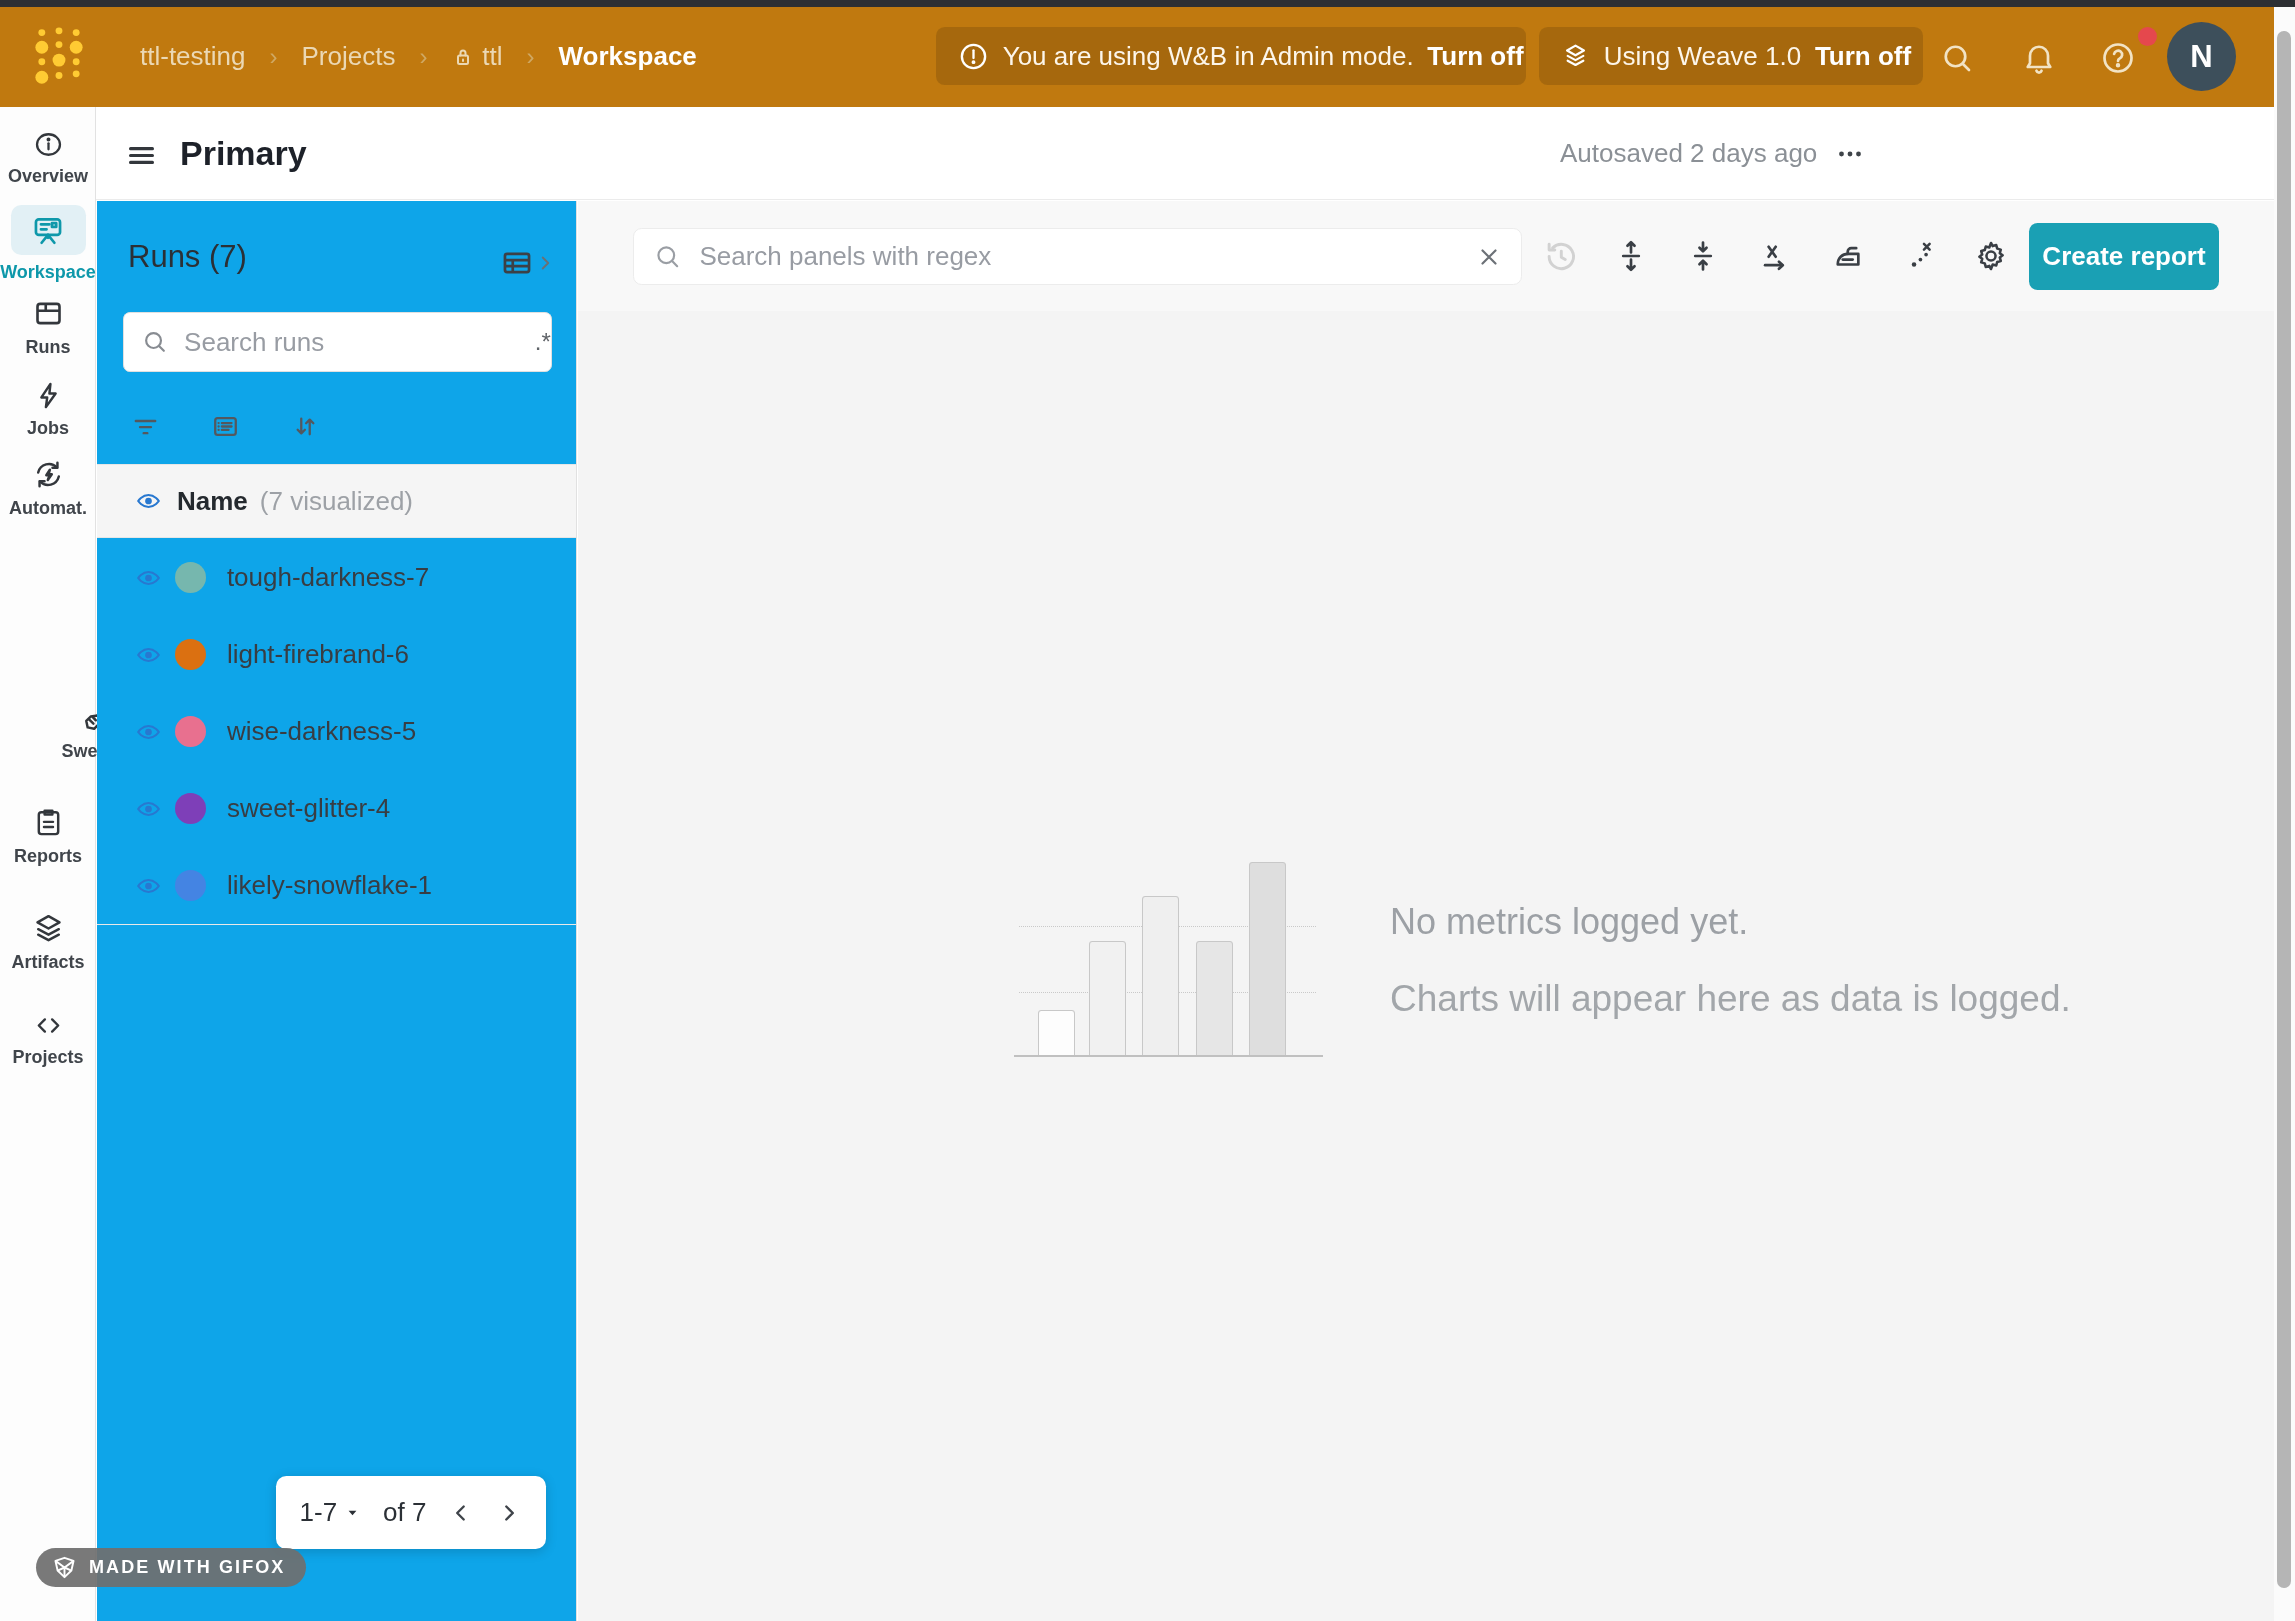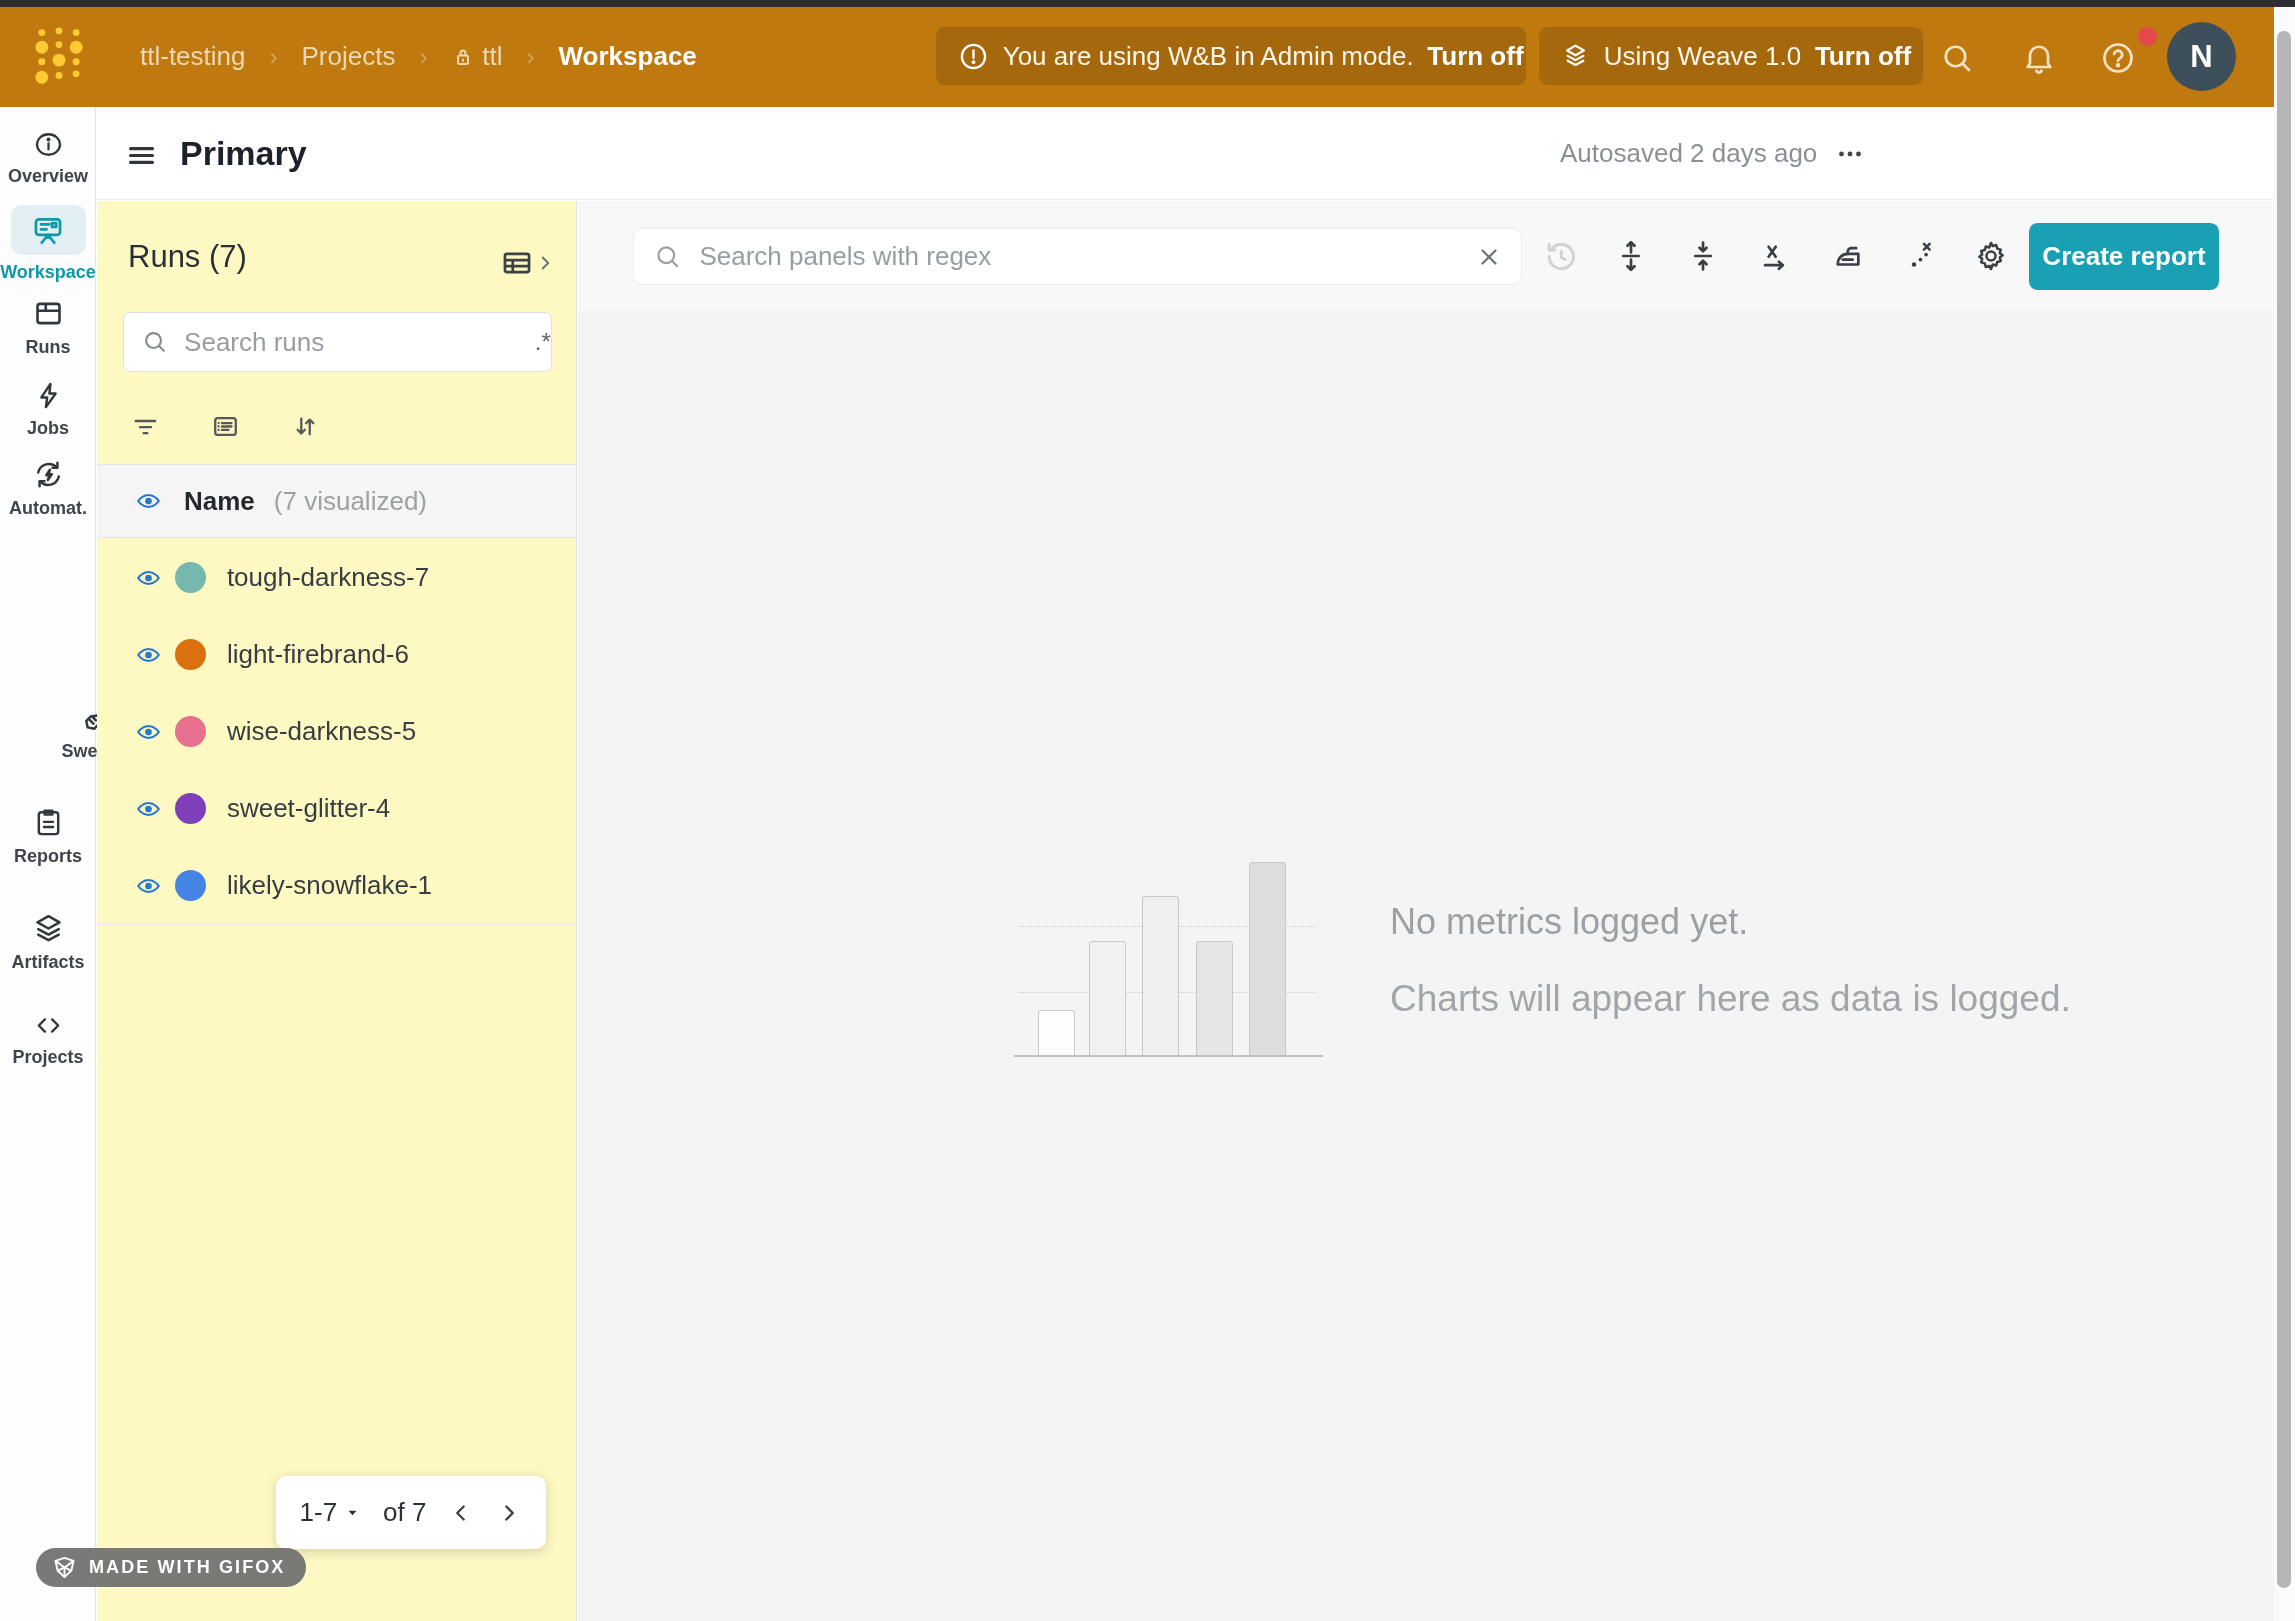--- a/index.html
+++ b/index.html
@@ -48,32 +48,32 @@
   
   .rail{left:0;top:107px;width:96px;height:1515px;background:#fdfdfd;border-right:0.9px solid #e2e2e2;box-sizing:border-box;}
   .rail-item{position:absolute;left:0;width:96px;display:flex;flex-direction:column;align-items:center;gap:6.9px;cursor:pointer;}
   .rail-item .icon{color:#33373c;}
   .rail-label{font-size:18px;font-weight:600;color:#40454b;}
   .rail-active-pill{width:75px;height:50px;border-radius:10.3px;background:#e2f0f5;display:flex;align-items:center;justify-content:center;}
   .rail-active-pill .icon{color:#0e98aa;}
   .rail-label.active{color:#0e98aa;}
 
   
-  .runs-panel{left:97px;top:201px;width:480px;height:1421px;background:#fef9c3;border-right:0.9px solid #e1e1e1;box-sizing:border-box;}
+  .runs-panel{left:97px;top:201px;width:480px;height:1421px;background:#0ea5e9;border-right:0.9px solid #e1e1e1;box-sizing:border-box;}
   .runs-title{left:31px;top:38px;font-size:31px;color:#2b3036;}
   .runs-table-btn{left:403px;top:45px;color:#3c4147;cursor:pointer;display:flex;align-items:center;}
   .runs-search{left:26px;top:111px;width:429px;height:60px;border:1.7px solid #e0e0e0;border-radius:6.9px;background:#fff;
                display:flex;align-items:center;gap:13.7px;padding:0 17px;box-sizing:border-box;}
   .runs-search input{border:none;outline:none;flex:1;font-size:26px;color:#383d43;font-family:inherit;background:transparent;}
   .runs-search input::placeholder{color:#989ca3;}
   .regex-toggle{font-size:24px;color:#5f6368;cursor:pointer;}
   .filter-row{left:34px;top:211px;display:flex;gap:51px;color:#54585e;}
   .filter-row .icon{cursor:pointer;}
   .name-header{left:0;top:263px;width:479px;height:74px;background:#f5f5f5;border-top:0.9px solid #e6e6e6;border-bottom:0.9px solid #e6e6e6;
-               display:flex;align-items:center;gap:19px;padding:0 0 0 35px;box-sizing:border-box;}
+               display:flex;align-items:center;gap:12px;padding:0 0 0 35px;box-sizing:border-box;}
   .name-header .hname{font-size:26px;font-weight:700;color:#24292e;}
   .name-header .hviz{font-size:26px;color:#9da1a6;}
   .runs-list{left:0;top:338px;width:479px;border-bottom:0.9px solid #e9e9e9;}
   .run-row{position:relative;height:77px;display:flex;align-items:center;gap:0;padding-left:35px;box-sizing:border-box;}
   .eye{color:#2878d0;cursor:pointer;}
   .run-dot{width:31px;height:31px;border-radius:50%;margin-left:10.3px;}
   .run-name{font-size:26px;color:#383d43;margin-left:20.6px;cursor:pointer;}
   .pagination{left:179px;top:1275px;width:270px;height:73px;background:#fff;border-radius:10.3px;
               box-shadow:0 2.6px 12px rgba(0,0,0,0.16);display:flex;align-items:center;justify-content:center;gap:22px;font-size:26px;color:#2b3036;}
   .page-range{display:flex;align-items:center;gap:6.9px;cursor:pointer;}

